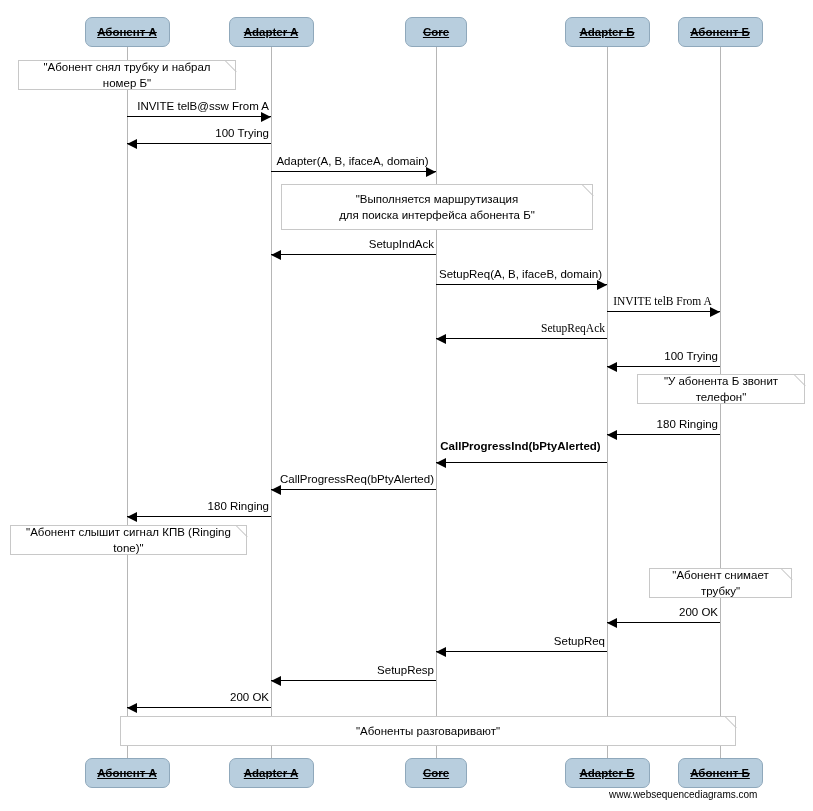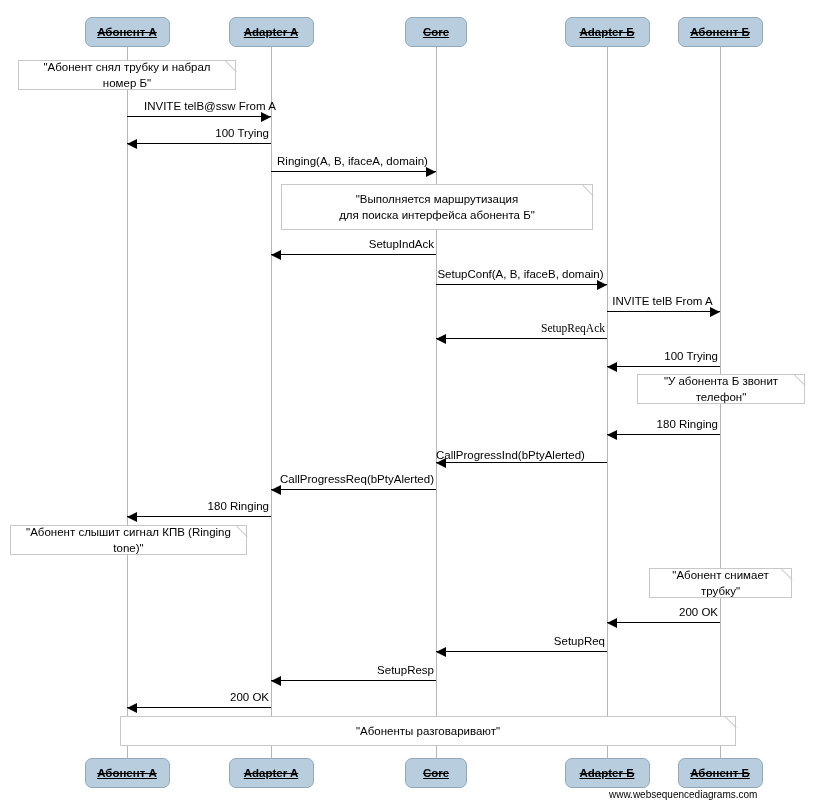--- a/index.html
+++ b/index.html
@@ -142,48 +142,48 @@
       <span>Core</span>
     </div>
     <div class="participant" style="left: 564.5px; top: 758px; width: 85px; background: rgb(184, 206, 222); border-color: rgb(143, 168, 187);">
       <span>Adapter Б</span>
     </div>
     <div class="participant" style="left: 677.5px; top: 758px; width: 85px; background: rgb(184, 206, 222); border-color: rgb(143, 168, 187);">
       <span>Абонент Б</span>
     </div>
     <div class="msg-line" style="left: 127px; top: 116px; width: 144px; background: rgb(0, 0, 0);"></div>
     <div class="arrow-head right" style="top: 112px; left: 261px;"></div>
-    <div class="msg-label" style="top: 100px; left: 127px; width: 144px; text-align: left; padding-right: 2px; box-sizing: border-box; padding-left: 17px;">INVITE telB@ssw From A</div>
+    <div class="msg-label" style="top: 100px; left: 127px; width: 144px; text-align: right; padding-right: 2px; box-sizing: border-box;">INVITE telB@ssw From A</div>
     <div class="msg-line" style="left: 127px; top: 143px; width: 144px; background: rgb(0, 0, 0);"></div>
     <div class="arrow-head left" style="top: 139px; left: 127px;"></div>
     <div class="msg-label" style="top: 127px; left: 127px; width: 144px; text-align: right; padding-right: 2px; box-sizing: border-box;">100 Trying</div>
     <div class="msg-line" style="left: 271px; top: 171px; width: 165px; background: rgb(0, 0, 0);"></div>
     <div class="arrow-head right" style="top: 167px; left: 426px;"></div>
-    <div class="msg-label" style="top: 155px; left: 271px; width: 165px; text-align: center; padding-right: 2px; box-sizing: border-box;">Ringing(A, B, ifaceA, domain)</div>
+    <div class="msg-label" style="top: 155px; left: 271px; width: 165px; text-align: center; padding-right: 2px; box-sizing: border-box;">Adapter(A, B, ifaceA, domain)</div>
     <div class="msg-line" style="left: 271px; top: 254px; width: 165px; background: rgb(0, 0, 0);"></div>
     <div class="arrow-head left" style="top: 250px; left: 271px;"></div>
     <div class="msg-label" style="top: 238px; left: 271px; width: 165px; text-align: right; padding-right: 2px; box-sizing: border-box;">SetupIndAck</div>
     <div class="msg-line" style="left: 436px; top: 284px; width: 171px; background: rgb(0, 0, 0);"></div>
     <div class="arrow-head right" style="top: 280px; left: 597px;"></div>
-    <div class="msg-label" style="top: 268px; left: 436px; width: 171px; text-align: center; padding-right: 2px; box-sizing: border-box;">SetupConf(A, B, ifaceB, domain)</div>
+    <div class="msg-label" style="top: 268px; left: 436px; width: 171px; text-align: center; padding-right: 2px; box-sizing: border-box;">SetupReq(A, B, ifaceB, domain)</div>
     <div class="msg-line" style="left: 607px; top: 311px; width: 113px; background: rgb(0, 0, 0);"></div>
     <div class="arrow-head right" style="top: 307px; left: 710px;"></div>
-    <div class="msg-label" style="top: 295px; left: 607px; width: 113px; text-align: center; padding-right: 2px; box-sizing: border-box;">INVITE telB From A</div>
+    <div class="msg-label" style="top: 295px; left: 607px; width: 113px; text-align: center; padding-right: 2px; box-sizing: border-box; font-family: Liberation Serif, serif;">INVITE telB From A</div>
     <div class="msg-line" style="left: 436px; top: 338px; width: 171px; background: rgb(0, 0, 0);"></div>
     <div class="arrow-head left" style="top: 334px; left: 436px;"></div>
     <div class="msg-label" style="top: 322px; left: 436px; width: 171px; text-align: right; padding-right: 2px; box-sizing: border-box; font-family: Liberation Serif, serif;">SetupReqAck</div>
     <div class="msg-line" style="left: 607px; top: 366px; width: 113px; background: rgb(0, 0, 0);"></div>
     <div class="arrow-head left" style="top: 362px; left: 607px;"></div>
     <div class="msg-label" style="top: 350px; left: 607px; width: 113px; text-align: right; padding-right: 2px; box-sizing: border-box;">100 Trying</div>
     <div class="msg-line" style="left: 607px; top: 434px; width: 113px; background: rgb(0, 0, 0);"></div>
     <div class="arrow-head left" style="top: 430px; left: 607px;"></div>
     <div class="msg-label" style="top: 418px; left: 607px; width: 113px; text-align: right; padding-right: 2px; box-sizing: border-box;">180 Ringing</div>
     <div class="msg-line" style="left: 436px; top: 462px; width: 171px; background: rgb(0, 0, 0);"></div>
     <div class="arrow-head left" style="top: 458px; left: 436px;"></div>
-    <div class="msg-label" style="top: 449px; left: 436px; width: 171px; text-align: left; padding-right: 2px; box-sizing: border-box;">CallProgressInd(bPtyAlerted)</div>
+    <div class="msg-label" style="top: 440px; left: 436px; width: 171px; text-align: center; padding-right: 2px; box-sizing: border-box; font-weight: bold;">CallProgressInd(bPtyAlerted)</div>
     <div class="msg-line" style="left: 271px; top: 489px; width: 165px; background: rgb(0, 0, 0);"></div>
     <div class="arrow-head left" style="top: 485px; left: 271px;"></div>
     <div class="msg-label" style="top: 473px; left: 271px; width: 165px; text-align: right; padding-right: 2px; box-sizing: border-box;">CallProgressReq(bPtyAlerted)</div>
     <div class="msg-line" style="left: 127px; top: 516px; width: 144px; background: rgb(0, 0, 0);"></div>
     <div class="arrow-head left" style="top: 512px; left: 127px;"></div>
     <div class="msg-label" style="top: 500px; left: 127px; width: 144px; text-align: right; padding-right: 2px; box-sizing: border-box;">180 Ringing</div>
     <div class="msg-line" style="left: 607px; top: 622px; width: 113px; background: rgb(0, 0, 0);"></div>
     <div class="arrow-head left" style="top: 618px; left: 607px;"></div>
     <div class="msg-label" style="top: 606px; left: 607px; width: 113px; text-align: right; padding-right: 2px; box-sizing: border-box;">200 OK</div>
     <div class="msg-line" style="left: 436px; top: 651px; width: 171px; background: rgb(0, 0, 0);"></div>

